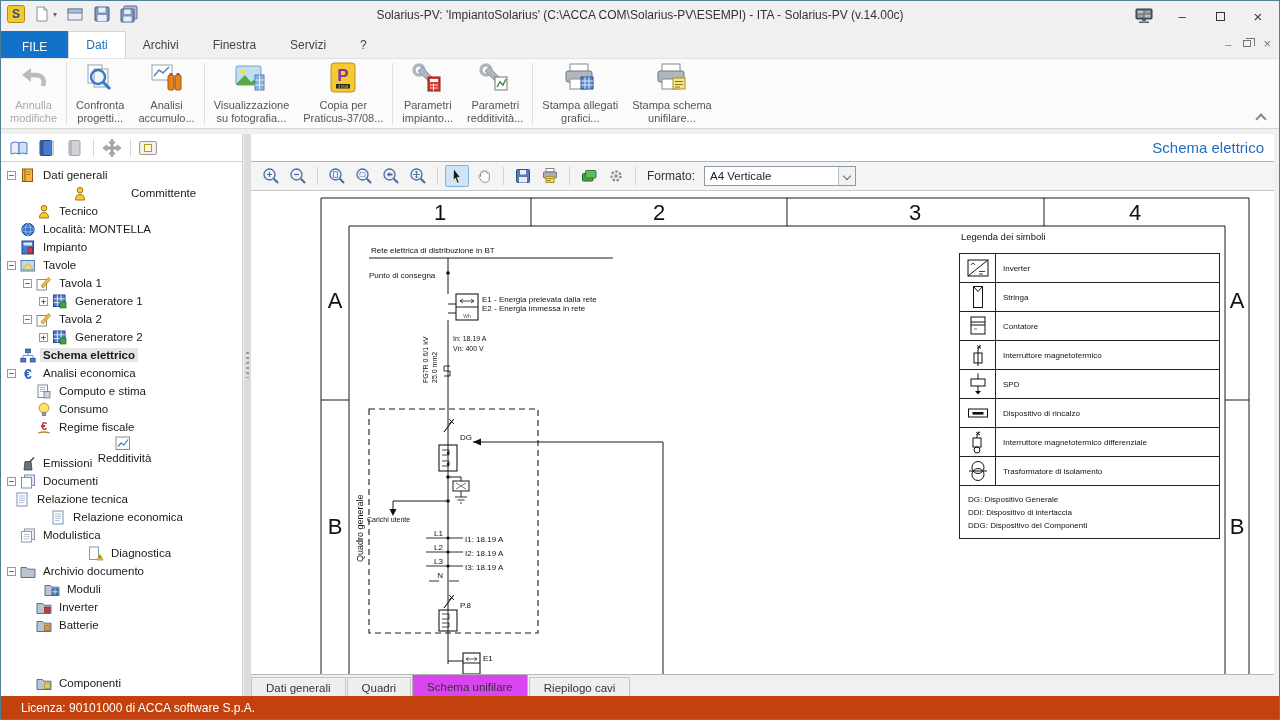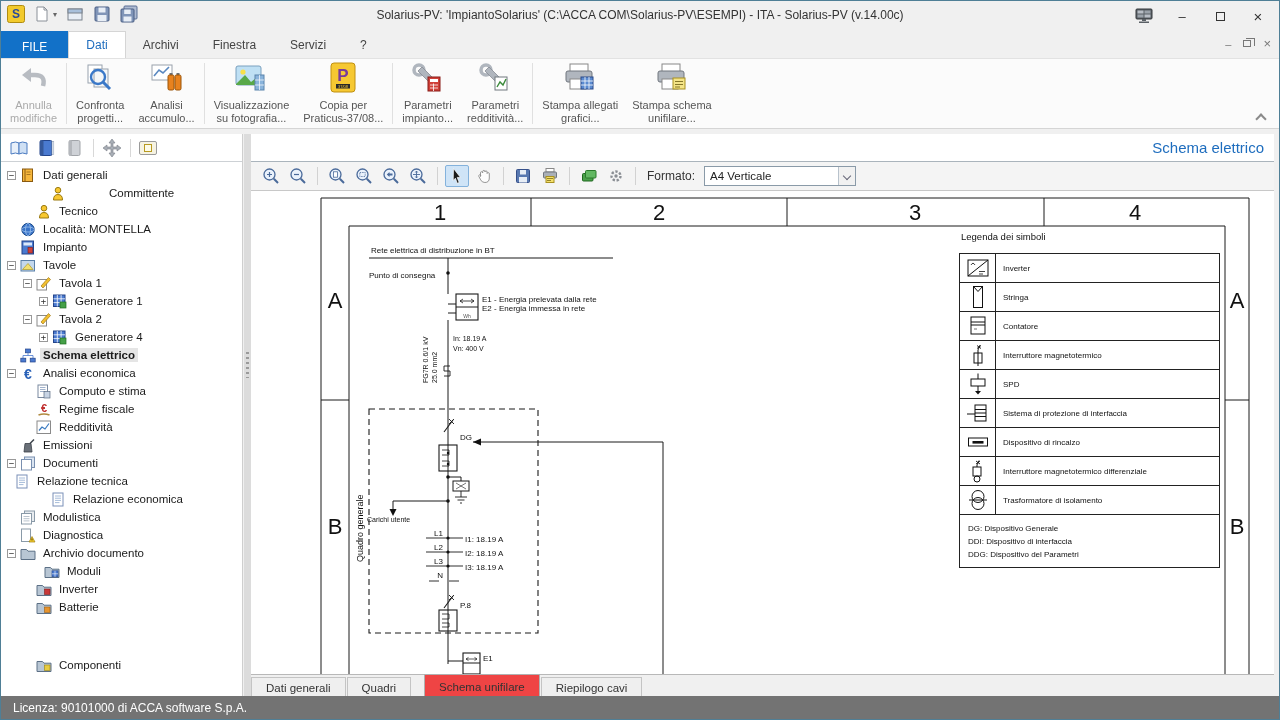--- a/index.html
+++ b/index.html
@@ -80,24 +80,24 @@
   #legend-box { position:absolute; left:708px; top:62px; width:261px; border:1px solid #222; background:#fff; }
   .lrow { display:flex; height:29px; border-bottom:1px solid #222; align-items:stretch; }
   .lsym { width:36px; border-right:1px solid #222; display:flex; align-items:center; justify-content:center; flex:none; }
   .llab { font-size:8px; color:#111; display:flex; align-items:center; padding-left:7px; }
   #legend-notes { padding:7px 0 6px 8px; }
   #legend-notes div { font-size:8px; color:#111; line-height:13px; }
 
   
   #bottom-bar { height:24px; background:#f0f0f0; border-top:1px solid #b8b8b8; display:flex; align-items:flex-end; }
   .btab { height:21px; margin-top:2px; padding:0 14px; display:flex; align-items:center; font-size:11.5px; color:#333; background:#efefef; border:1px solid #c4c4c4; border-bottom:none; margin-right:1px; }
-  .btab.active { background:#ef4444; height:24px; border-color:#b0b0b0;margin-left:12px; }
-
-  
-  #statusbar { position:absolute; left:0; bottom:0; width:100%; height:23px; background:#737373; color:#fff; font-size:12px; display:flex; align-items:center; padding-left:12px; }
+  .btab.active { background:#d946ef; height:24px; border-color:#b0b0b0; }
+
+  
+  #statusbar { position:absolute; left:0; bottom:0; width:100%; height:23px; background:#c2410c; color:#fff; font-size:12px; display:flex; align-items:center; padding-left:20px; }
 
   svg text { font-family:"Liberation Sans",sans-serif; }
 </style>
 </head>
 <body>
 
 <div id="window">
 
   <div id="titlebar">
     <div class="qat">
@@ -318,21 +318,21 @@
             <span class="expbox">−</span>
             <span class="ticon">
               <svg width="16" height="15" viewBox="0 0 16 15" fill="none" stroke="#111" stroke-width="1">
                 <rect x="2.5" y="1" width="10" height="12.5" fill="#f6b73c" stroke="#8a5a10"></rect>
                 <line x1="5" y1="1" x2="5" y2="13.5" stroke="#8a5a10"></line>
                 <path d="M6.5 4 h4 M6.5 6.5 h4" stroke="#8a5a10" stroke-width="0.7"></path>
               </svg>
             </span>
             <span class="lab">Dati generali</span>
           </div>
-          <div class="trow" style=" gap: 36px;">
+          <div class="trow" style="padding-left: 22px; gap: 36px;">
             <span class="expspace"></span>
             <span class="ticon">
               <svg width="16" height="15" viewBox="0 0 16 15" fill="none" stroke="#111" stroke-width="1">
                 <circle cx="8" cy="4.2" r="2.8" fill="#f8c830" stroke="#9a7a10"></circle>
                 <path d="M3.5 14 q0 -5.5 4.5 -5.5 q4.5 0 4.5 5.5 Z" fill="#f8c830" stroke="#9a7a10"></path>
               </svg>
             </span>
             <span class="lab">Committente</span>
           </div>
           <div class="trow" style="padding-left: 22px;">
@@ -410,21 +410,21 @@
           </div>
           <div class="trow" style="padding-left: 38px;">
             <span class="expbox">+</span>
             <span class="ticon">
               <svg width="16" height="15" viewBox="0 0 16 15" fill="none" stroke="#111" stroke-width="1">
                 <rect x="1.5" y="1" width="11.5" height="11.5" fill="#4a7ad0" stroke="#24448a"></rect>
                 <path d="M1.5 4.8 H13 M1.5 8.6 H13 M5.3 1 V12.5 M9.1 1 V12.5" stroke="#fff" stroke-width="0.8"></path>
                 <rect x="8" y="8" width="6" height="6" fill="#45a048" stroke="#1e6e22" stroke-width="0.7"></rect>
               </svg>
             </span>
-            <span class="lab">Generatore 4</span>
+            <span class="lab">Generatore 2</span>
           </div>
           <div class="trow selected" style="padding-left: 6px;">
             <span class="expspace"></span>
             <span class="ticon">
               <svg width="16" height="15" viewBox="0 0 16 15" fill="none" stroke="#111" stroke-width="1">
                 <rect x="5.5" y="1" width="5" height="3.8" fill="#4a7ad0" stroke="#24448a" stroke-width="0.7"></rect>
                 <path d="M8 4.8 V7.5 M3 10.5 V7.5 H13 V10.5" stroke="#4a7ad0" stroke-width="0.8"></path>
                 <rect x="0.8" y="10.2" width="5" height="3.8" fill="#4a7ad0" stroke="#24448a" stroke-width="0.7"></rect>
                 <rect x="10.2" y="10.2" width="5" height="3.8" fill="#4a7ad0" stroke="#24448a" stroke-width="0.7"></rect>
               </svg>
@@ -448,27 +448,37 @@
                 <path d="M4 3.5 H9.5 M4 5.5 H9.5 M4 7.5 H9.5" stroke="#8aa0c0" stroke-width="0.8"></path>
                 <rect x="8" y="7.5" width="6" height="6.5" fill="#c8d4e4" stroke="#5a6a80" stroke-width="0.7"></rect>
               </svg>
             </span>
             <span class="lab">Computo e stima</span>
           </div>
           <div class="trow" style="padding-left: 22px;">
             <span class="expspace"></span>
             <span class="ticon">
               <svg width="16" height="15" viewBox="0 0 16 15" fill="none" stroke="#111" stroke-width="1">
+                <circle cx="8" cy="6" r="4.8" fill="#ffe368" stroke="#c0922a"></circle>
+                <rect x="6.2" y="10.5" width="3.6" height="3.2" fill="#98a2ac" stroke="#5a646e" stroke-width="0.6"></rect>
+              </svg>
+            </span>
+            <span class="lab">Consumo</span>
+          </div>
+          <div class="trow" style="padding-left: 22px;">
+            <span class="expspace"></span>
+            <span class="ticon">
+              <svg width="16" height="15" viewBox="0 0 16 15" fill="none" stroke="#111" stroke-width="1">
                 <text x="8" y="10" font-size="11" font-weight="bold" fill="#c03030" stroke="none" text-anchor="middle">€</text>
                 <path d="M2.5 13 Q8 10.8 13.5 13" stroke="#b08a40" stroke-width="1.5"></path>
               </svg>
             </span>
             <span class="lab">Regime fiscale</span>
           </div>
-          <div class="trow" style="padding-left: 22px;">
+          <div class="trow" style="padding-left: 6px; flex-direction: column;">
             <span class="expspace"></span>
             <span class="ticon">
               <svg width="16" height="15" viewBox="0 0 16 15" fill="none" stroke="#111" stroke-width="1">
                 <rect x="1" y="1" width="13.5" height="12.5" fill="#fff" stroke="#8a8a8a"></rect>
                 <polyline points="3,10.5 6,7 9,9 13,3.5" stroke="#3a7ac0" stroke-width="1.2"></polyline>
               </svg>
             </span>
             <span class="lab">Redditività</span>
           </div>
           <div class="trow" style="padding-left: 6px;">
@@ -515,21 +525,21 @@
             <span class="expspace"></span>
             <span class="ticon">
               <svg width="16" height="15" viewBox="0 0 16 15" fill="none" stroke="#111" stroke-width="1">
                 <rect x="4.5" y="1" width="10" height="10.5" fill="#e8ecf0" stroke="#8a9aa8"></rect>
                 <rect x="1.5" y="3.5" width="10" height="10.5" fill="#fff" stroke="#8a9aa8"></rect>
                 <path d="M3.5 6.5 H9.5 M3.5 8.7 H9.5 M3.5 10.9 H9.5" stroke="#a8b4c0" stroke-width="0.8"></path>
               </svg>
             </span>
             <span class="lab">Modulistica</span>
           </div>
-          <div class="trow" style="padding-left: 6px;">
+          <div class="trow" style="padding-left: 6px; justify-content: center;">
             <span class="expspace"></span>
             <span class="ticon">
               <svg width="16" height="15" viewBox="0 0 16 15" fill="none" stroke="#111" stroke-width="1">
                 <rect x="1.5" y="1" width="9" height="12.5" fill="#fff" stroke="#8a9aa8"></rect>
                 <path d="M9 14 L12 8.5 L15 14 Z" fill="#f8d030" stroke="#a08010" stroke-width="0.7"></path>
                 <line x1="12" y1="10.5" x2="12" y2="12.5" stroke="#503c00"></line>
               </svg>
             </span>
             <span class="lab">Diagnostica</span>
           </div>
@@ -830,32 +840,20 @@
                     <rect x="6" y="8" width="14" height="7"></rect>
                     <line x1="13" y1="15" x2="13" y2="20"></line>
                     <path d="M10 20 h6 l-3 3.5 Z" fill="#111" stroke="none"></path>
                   </svg>
                 </span>
                 <span class="llab">SPD</span>
               </div>
               <div class="lrow">
                 <span class="lsym">
                   <svg width="26" height="26" viewBox="0 0 26 26" fill="none" stroke="#111" stroke-width="1">
-                    <line x1="2" y1="14" x2="10" y2="14"></line>
-                    <rect x="10" y="5" width="11" height="16"></rect>
-                    <line x1="10" y1="9.5" x2="21" y2="9.5"></line>
-                    <line x1="10" y1="13" x2="21" y2="13"></line>
-                    <line x1="10" y1="16.5" x2="21" y2="16.5"></line>
-                  </svg>
-                </span>
-                <span class="llab">Sistema di protezione di interfaccia</span>
-              </div>
-              <div class="lrow">
-                <span class="lsym">
-                  <svg width="26" height="26" viewBox="0 0 26 26" fill="none" stroke="#111" stroke-width="1">
                     <rect x="3.5" y="9" width="19" height="8"></rect>
                     <rect x="7.5" y="12" width="11" height="2.6" fill="#111" stroke="none"></rect>
                   </svg>
                 </span>
                 <span class="llab">Dispositivo di rincalzo</span>
               </div>
               <div class="lrow">
                 <span class="lsym">
                   <svg width="26" height="26" viewBox="0 0 26 26" fill="none" stroke="#111" stroke-width="1">
                     <path d="M12 7 L14 2.5 M11 3 l4 3 M15 3 l-4 3" stroke-width="0.9"></path>
@@ -873,21 +871,21 @@
                     <circle cx="13" cy="16.5" r="6"></circle>
                     <line x1="4" y1="13" x2="22" y2="13"></line>
                   </svg>
                 </span>
                 <span class="llab">Trasformatore di isolamento</span>
               </div>
             </div>
           <div id="legend-notes">
               <div>DG: Dispositivo Generale</div>
               <div>DDI: Dispositivo di interfaccia</div>
-              <div>DDG: Dispositivo del Parametri</div>
+              <div>DDG: Dispositivo del Componenti</div>
             </div>
         </div>
       </div>
       <div id="bottom-bar">
           <div class="btab">Dati generali</div>
           <div class="btab">Quadri</div>
           <div class="btab active">Schema unifilare</div>
           <div class="btab">Riepilogo cavi</div>
         </div>
     </div>

